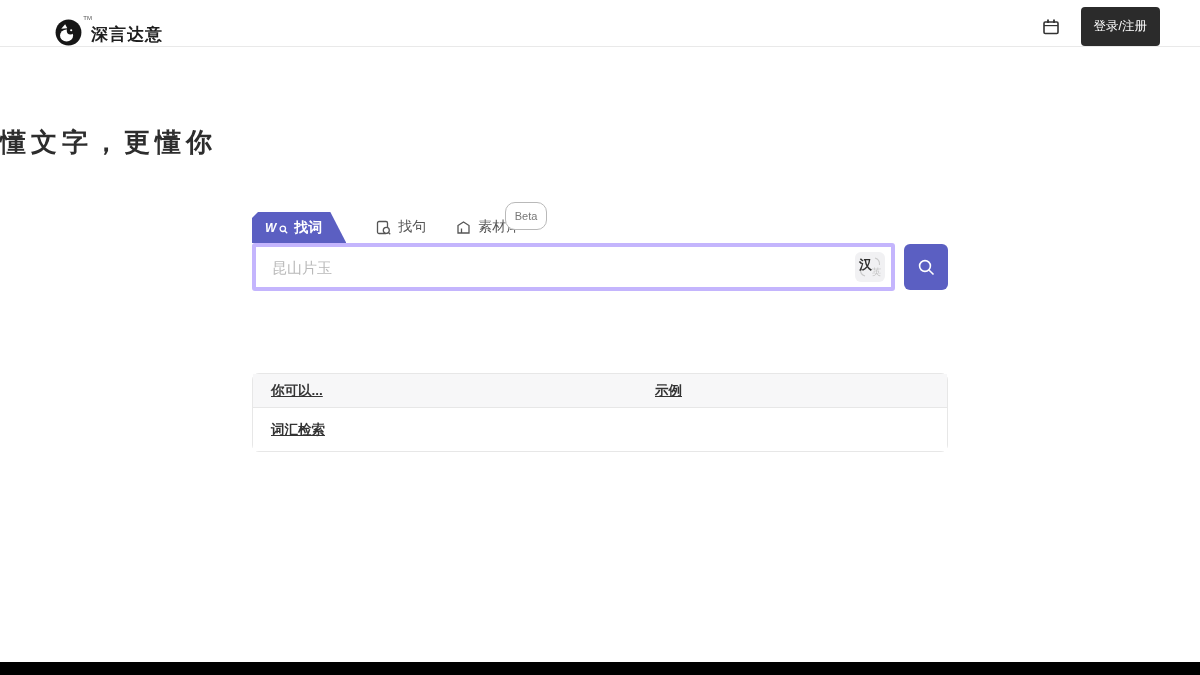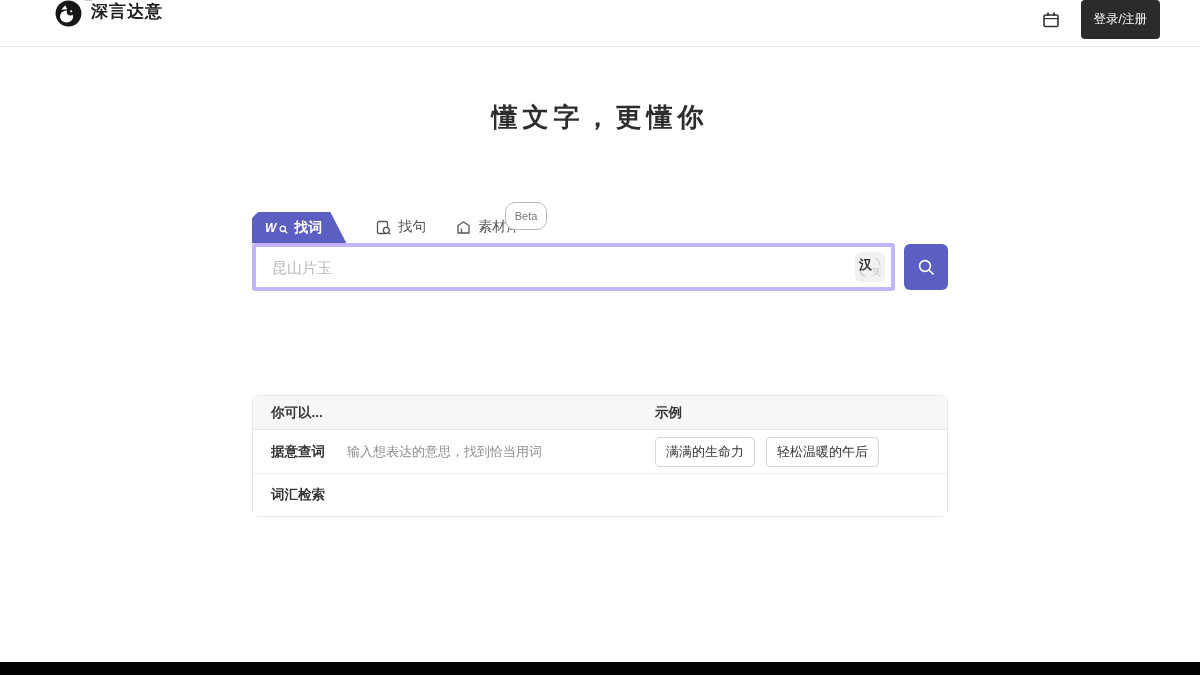--- a/index.html
+++ b/index.html
@@ -1,33 +1,33 @@
 <!DOCTYPE html>
 <html style="--accent: #5B5FC2; --login-button-bg: #2B2B2B; --footer-bg: #000000;"><head>
 <meta charset="utf-8">
 <style>
   * { margin:0; padding:0; box-sizing:border-box; }
   html,body { width:1200px; height:675px; background:#fff; overflow:hidden;
     font-family:"Liberation Sans", sans-serif; color:#333; position:relative; }
 
   
   .header { position:absolute; top:0; left:0; width:1200px; height:47px;
-    border-bottom:1px solid #e9e9e9; display:flex; align-items:flex-start;
+    border-bottom:1px solid #e9e9e9; display:flex; align-items:flex-end;
     padding:0 40px 0 55px; background:#fff; z-index:5; }
   .logo-wrap { position:relative; width:27px; height:27px; }
   .logo-wrap svg { display:block; }
   .tm { position:absolute; top:-4px; right:-10px; font-size:6px; color:#555; letter-spacing:0; }
   .brand { font-size:17px; font-weight:700; color:#1f1f1f; margin-left:9px; letter-spacing:1px; }
   .header-right { margin-left:auto; display:flex; align-items:center; gap:20px; }
   .cal-btn { width:20px; height:20px; display:flex; align-items:center; justify-content:center; cursor:pointer; }
   .login-btn { background:var(--login-button-bg,#2b2b2b); color:#fff; font-size:12.5px;
     padding:11px 13px; border-radius:4px; border:none; cursor:pointer; }
 
   
-  .hero-title { position:absolute; top:100px; left:0; width:1200px; text-align:center;
+  .hero-title { position:absolute; top:125px; left:0; width:1200px; 
     font-family:"Liberation Serif", serif; font-size:26px; font-weight:700;
     letter-spacing:5px; color:#2d2d2d; }
 
   
   .search-block { position:absolute; left:252px; top:212px; width:696px; }
   .tabs { display:flex; align-items:flex-end; height:31px; }
   .tab-active { background:var(--accent,#5b5fc2); color:#fff; height:31px;
     display:flex; align-items:center; gap:6px; padding:0 24px 0 13px;
     font-size:14px; font-weight:700; cursor:pointer;
     clip-path:polygon(0 100%, 0 6px, 6px 0, calc(100% - 16px) 0, 100% 100%); }
@@ -47,22 +47,22 @@
   .lang-toggle { position:absolute; right:10px; top:9px; width:30px; height:30px;
     background:#f1f1f3; border-radius:6px; cursor:pointer; }
   .lang-zh { position:absolute; left:4px; top:4px; font-size:13px; font-weight:700; color:#2f2f2f; }
   .lang-en { position:absolute; right:4px; bottom:3px; font-size:9px; color:#c3c3c3; }
   .lang-arcs { position:absolute; left:0; top:0; }
   .search-btn { width:46px; height:46px; margin-left:9px; margin-top:1px;
     background:var(--accent,#5b5fc2); border:none; border-radius:6px; cursor:pointer;
     display:flex; align-items:center; justify-content:center; }
 
   
-  .ex-table { position:absolute; left:252px; top:395px; width:696px;
-    border:1px solid #e7e7e7; border-radius:7px; background:#fff; }
+  .ex-table { position:absolute; left:252px; top:373px; width:696px;
+    border:1px solid #e7e7e7; border-radius:7px; background:#fff;text-decoration:underline; }
   .thead { height:34px; background:#f7f7f8; border-bottom:1px solid #e7e7e7;
     display:flex; align-items:center; font-size:13.5px; font-weight:700; color:#333; }
   .col1 { width:378px; padding-left:18px; display:flex; align-items:center; gap:22px; }
   .trow { height:43px; display:flex; align-items:center; background:#fff; }
   .trow + .trow { border-top:1px solid #efefef; }
   .feature { font-size:13.5px; font-weight:700; color:#333; white-space:nowrap; }
   .desc { font-size:13px; color:#8f8f8f; white-space:nowrap; }
   .col2 { display:flex; align-items:center; gap:11px;margin-left:24px; }
   .chip { border:1px solid #d5d5d5; border-radius:4px; background:#fff;
     padding:5px 10px; font-size:13px; color:#333; cursor:pointer; white-space:nowrap; }
@@ -157,30 +157,20 @@
 <div class="ex-table">
   <div class="thead">
     <div class="col1">
       <span>你可以...</span>
     </div>
     <div class="col2">
       <span>示例</span>
     </div>
   </div>
 
-  <div class="trow">
-    <div class="col1">
-      <span class="feature">据意查词</span>
-      <span class="desc">输入想表达的意思，找到恰当用词</span>
-    </div>
-    <div class="col2">
-      <span class="chip">满满的生命力</span>
-      <span class="chip">轻松温暖的午后</span>
-    </div>
-  </div>
 
   <div class="trow">
     <div class="col1">
       <span class="feature">词汇检索</span>
     </div>
   </div>
 </div>
 
 <div class="footer-bar"></div>
 

